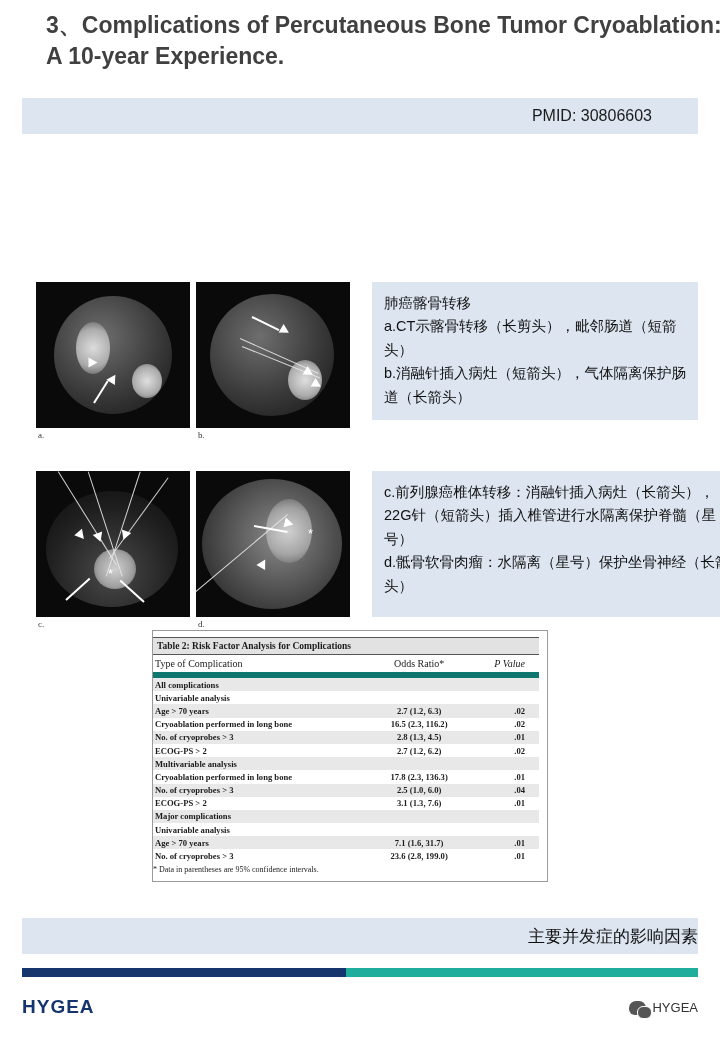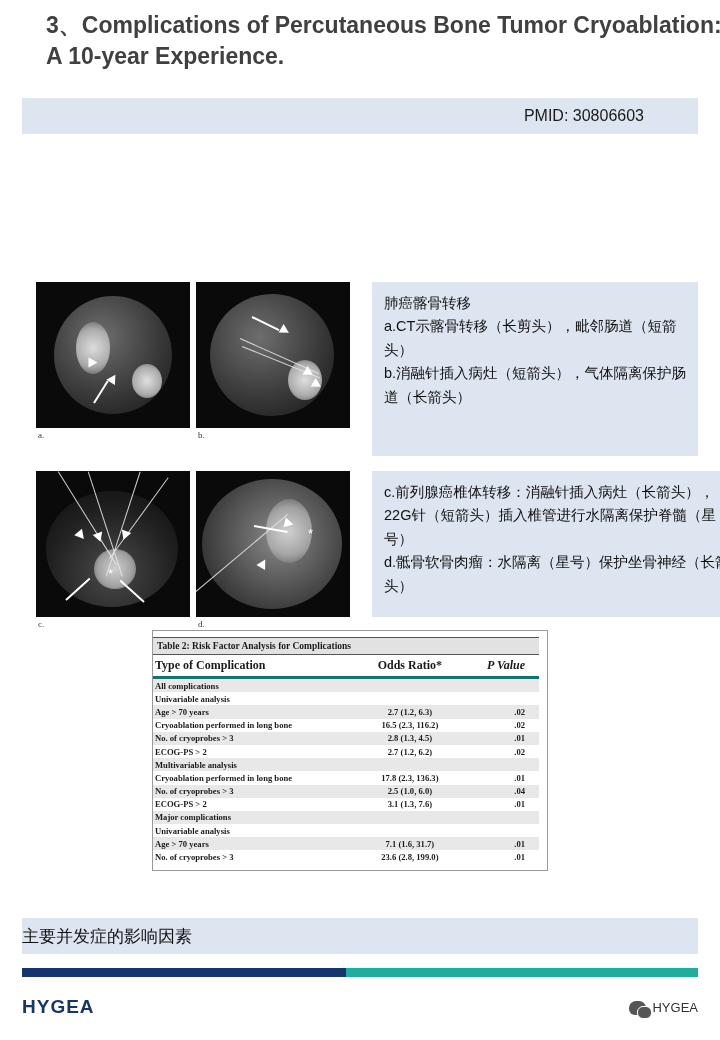--- a/index.html
+++ b/index.html
@@ -50,21 +50,21 @@
     padding: 0 16px;
   }
   .citation-journal {
     font-size: 16px;
     color: #1b1b1b;
   }
   .citation-pmid {
     font-size: 16px;
     color: #1b1b1b;
     margin-left: auto;
-    margin-right: 38px;
+    margin-right: 30px;
   }
 
   
   .summary {
     position: absolute;
     left: 22px;
     top: 156px;
     width: 676px;
     min-height: 110px;
     background: #dde5f0;
@@ -102,21 +102,21 @@
 
   .legend {
     position: absolute;
     background: #dde5f0;
     box-sizing: border-box;
     padding: 10px 10px 10px 12px;
     font-size: 14.5px;
     line-height: 1.62;
     color: #111;
   }
-  #legend1 { left: 372px; top: 282px; width: 326px; height: 174px; }
+  #legend1 { left: 372px; top: 282px; width: 326px; height: 138px; }
   #legend2 { left: 372px; top: 471px; width: 372px; height: 146px; }
 
   
   .table-fig {
     position: absolute;
     left: 152px;
     top: 630px;
     width: 396px;
     background: #ffffff;
     border: 1px solid #9a9a9a;
@@ -132,26 +132,26 @@
     border-top: 1px solid #555;
     border-bottom: 1px solid #555;
     margin-bottom: 0;
   }
   table.risk {
     width: 100%;
     border-collapse: collapse;
     font-size: 8.6px;
   }
   table.risk th {
-    font-weight: bold;
+    font-weight: normal;
     font-style: normal;
     text-align: left;
     padding: 3px 2px;
-    border-bottom: 3px solid #0f766e;
-    font-size: 12px;
+    border-bottom: 6px solid #0f766e;
+    font-size: 10px;
   }
   table.risk th.num, table.risk td.num { text-align: center; }
   table.risk th.pv, table.risk td.pv { text-align: right; padding-right: 14px; }
   table.risk td {
     padding: 1.6px 2px;
     font-weight: bold;
   }
   tr.shade td { background: #e8e8e8; }
   td.lvl0 { padding-left: 2px; }
   td.lvl1 { padding-left: 12px; }
@@ -167,21 +167,21 @@
   
   .table-caption {
     position: absolute;
     left: 22px;
     top: 918px;
     width: 676px;
     height: 36px;
     background: #dde5f0;
     display: flex;
     align-items: center;
-    justify-content: flex-start;
+    justify-content: flex-end;
     font-size: 17px;
     color: #111;
   }
 
   
   .footer-bar {
     position: absolute;
     left: 22px;
     top: 968px;
     width: 676px;
@@ -417,20 +417,21 @@
             <td class="num">7.1 (1.6, 31.7)</td>
             <td class="pv">.01</td>
           </tr>
           <tr>
             <td class="lvl2">No. of cryoprobes &gt; 3</td>
             <td class="num">23.6 (2.8, 199.0)</td>
             <td class="pv">.01</td>
           </tr>
         </tbody>
     </table>
+    <div class="tbl-note" style="border-top:none;padding-top:0;">* Data in parentheses are 95% confidence intervals.</div>
   </div>
 
   <div class="table-caption">
     <span>主要并发症的影响因素</span>
   </div>
 
   <div class="footer-bar">
     <div class="left"></div>
     <div class="right"></div>
   </div>

